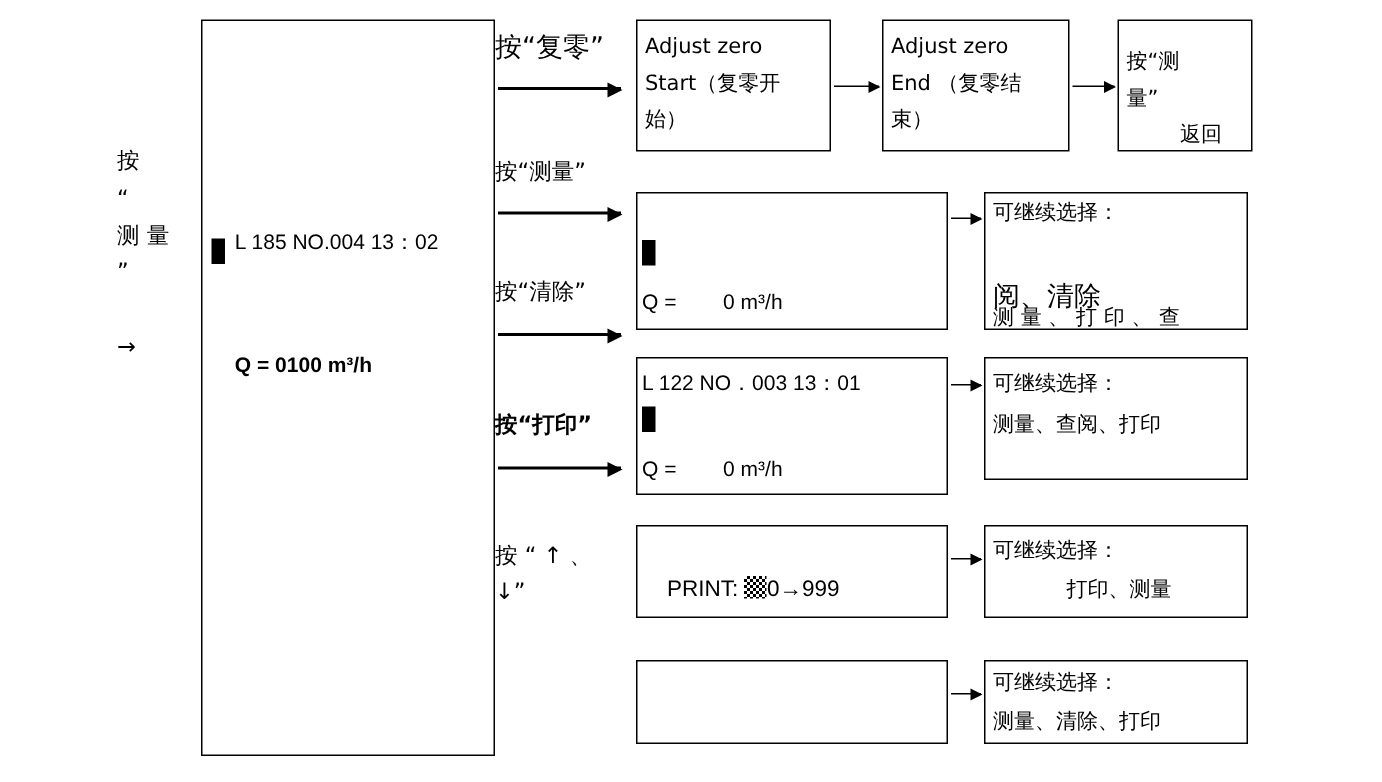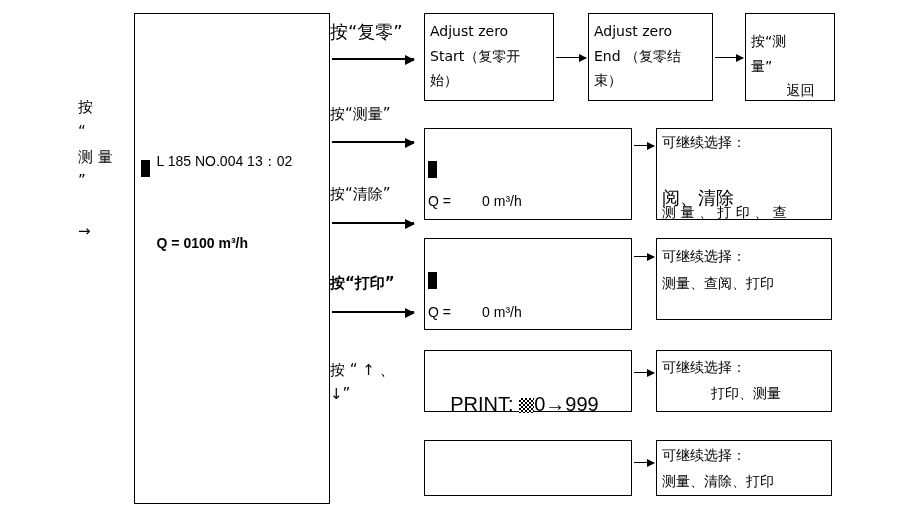--- a/index.html
+++ b/index.html
@@ -130,34 +130,35 @@
 
   <div class="box" style="left:656px; top:128px; width:176px; height:92px;"></div>
   <div class="txt cjk" style="left:662px; top:132px; width:168px; font-size:14px;">可继续选择：</div>
   <div class="txt cjk" style="left:662px; top:158px; width:168px; font-size:14px;margin-top:44px;">测 量 、 打 印 、 查</div>
   <div class="txt cjk" style="left:662px; top:184px; width:168px; font-size:18px;">阅、清除</div>
 
   <div class="txt cjk" style="left:330px; top:183px; font-size:15px;">按“清除”</div>
   <div class="arrow" style="left:332px; top:222px; width:82px;"></div>
 
   <div class="box" style="left:424px; top:238px; width:208px; height:92px;"></div>
+  <div class="txt" style="left:428px; top:245px; width:204px; font-size:14px;">L 122 NO．003 13：01</div>
   <div class="txt" style="left:428px; top:269px;"><span class="cursor"></span></div>
   <div class="txt" style="left:428px; top:302px; width:204px; font-size:14px;">Q =        0 m³/h</div>
 
   <div class="arrow thin" style="left:634px; top:256px; width:20px;"></div>
 
   <div class="box" style="left:656px; top:238px; width:176px; height:82px;"></div>
   <div class="txt cjk" style="left:662px; top:246px; width:168px; font-size:14px;">可继续选择：</div>
   <div class="txt cjk" style="left:662px; top:273px; width:168px; font-size:14px;">测量、查阅、打印</div>
 
   <div class="txt cjk" style="left:330px; top:272px; font-size:15px;font-weight:bold;">按“打印”</div>
   <div class="arrow" style="left:332px; top:311px; width:82px;"></div>
 
   <div class="box" style="left:424px; top:350px; width:208px; height:62px;"></div>
-  <div class="txt" style="left:428px; top:359px; width:204px; font-size:20px;">
+  <div class="txt" style="left:428px; top:359px; width:204px; font-size:15px;">
     <span>PRINT: </span><span class="dither"></span><span>0→999</span>
   </div>
 
   <div class="arrow thin" style="left:634px; top:372px; width:20px;"></div>
 
   <div class="box" style="left:656px; top:350px; width:176px; height:62px;"></div>
   <div class="txt cjk" style="left:662px; top:357px; width:168px; font-size:14px;">可继续选择：</div>
   <div class="txt cjk" style="left:662px; top:383px; width:168px; font-size:14px;text-align:center;">打印、测量</div>
 
   <div class="txt cjk" style="left:330px; top:358px; width:86px; font-size:15px; line-height:1.6;">按 “ ↑ 、

